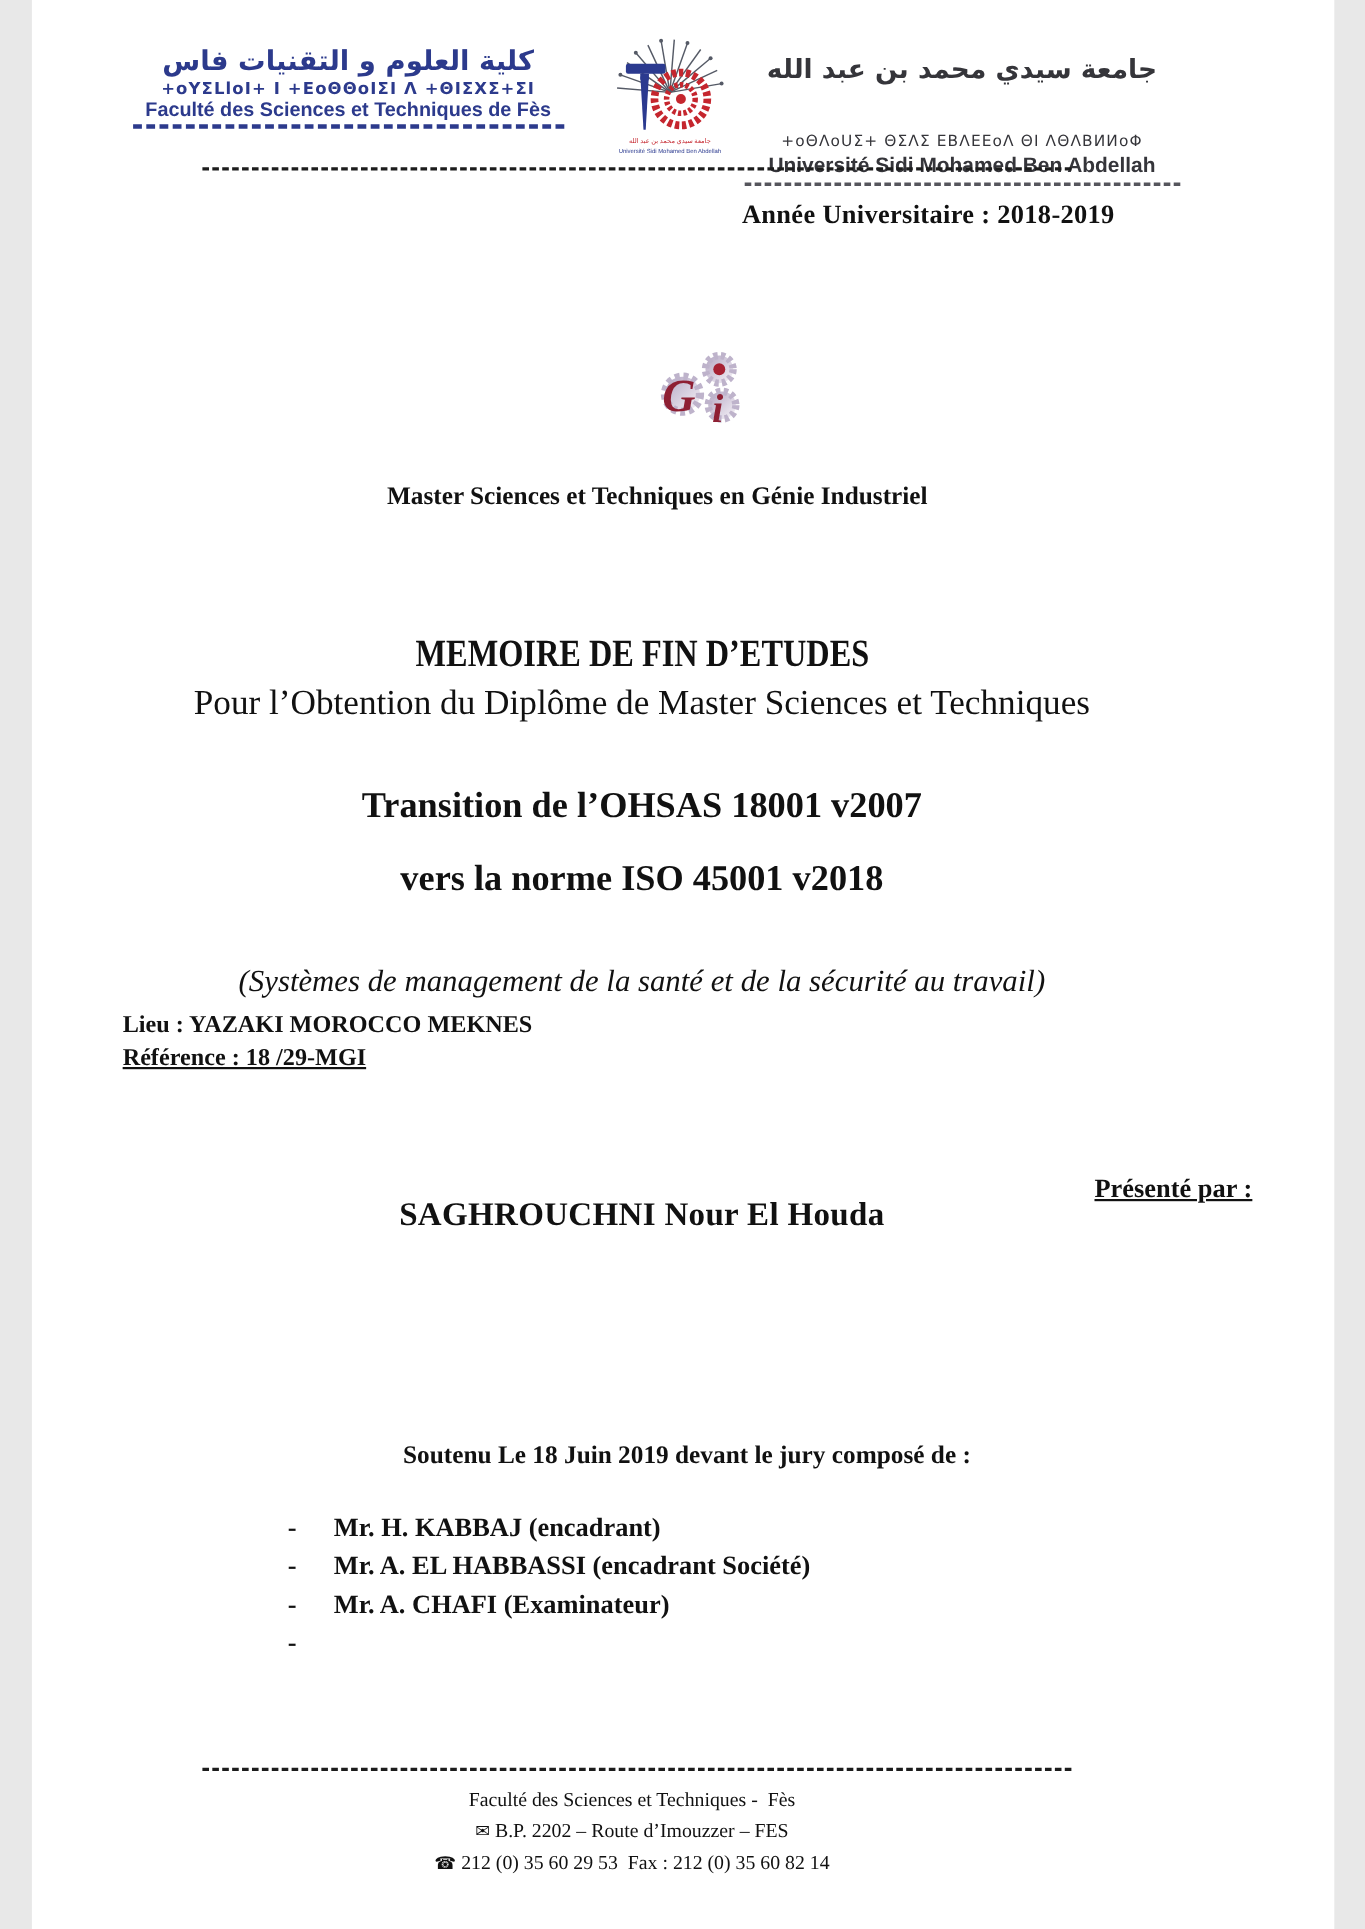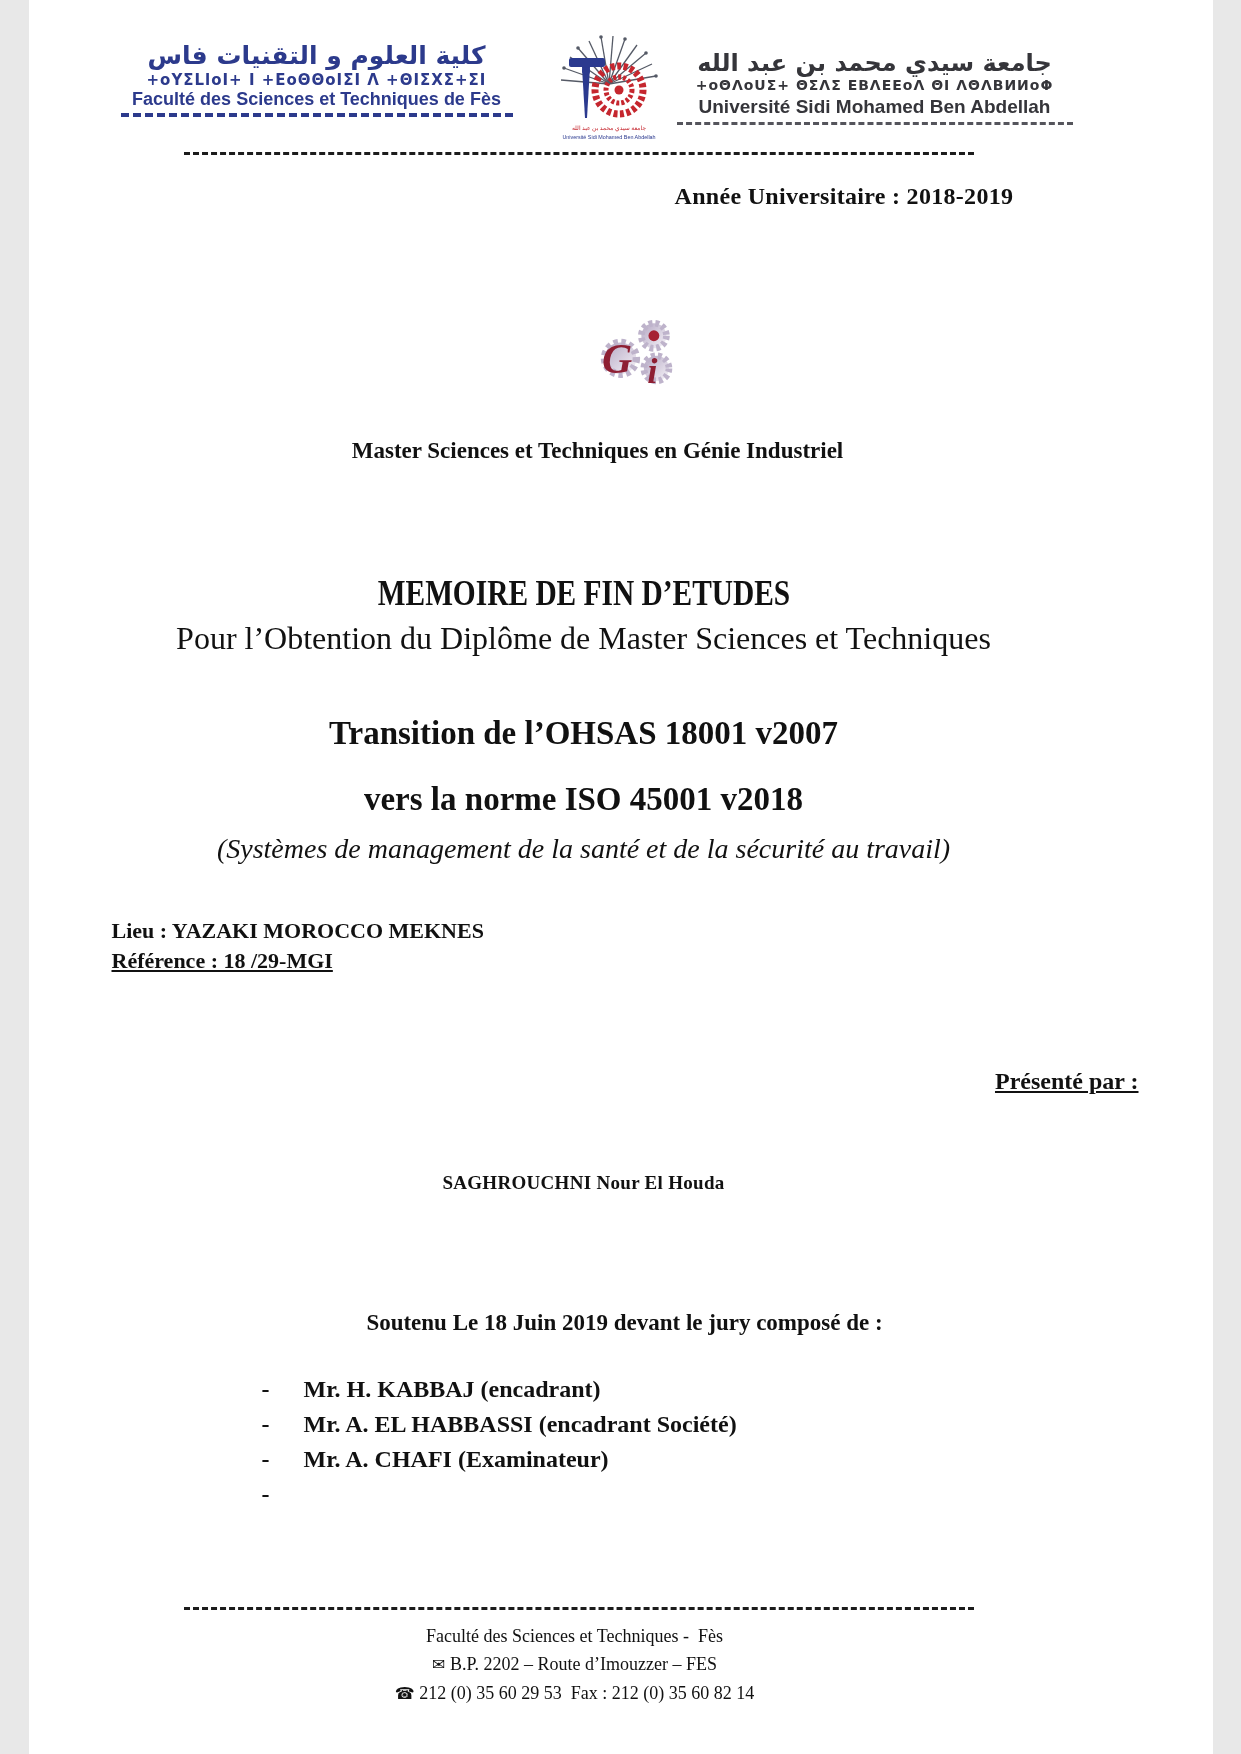--- a/index.html
+++ b/index.html
@@ -22,45 +22,45 @@
   .header-left .fr{font-family:"Liberation Sans",sans-serif;font-size:18px;font-weight:bold;line-height:1.2;}
   .header-left .dash{border-top:4px dashed #2c3a8c;margin-top:3px;}
 
   .header-emblem{position:absolute;top:22px;left:520px;width:120px;height:122px;}
 
   .header-right{
     position:absolute;top:50px;left:648px;width:396px;
     text-align:center;color:#35353a;
   }
   .header-right .ar{font-family:"DejaVu Sans",sans-serif;font-size:24px;font-weight:bold;line-height:1.1;}
-  .header-right .tif{font-family:"DejaVu Sans",sans-serif;font-size:14px;font-weight:bold;letter-spacing:1px;line-height:1.35;}
+  .header-right .tif{font-family:"DejaVu Sans",sans-serif;font-size:14px;font-weight:normal;letter-spacing:1px;line-height:1.35;margin-top:44px;}
   .header-right .fr{font-family:"Liberation Sans",sans-serif;font-size:19px;font-weight:bold;line-height:1.25;}
   .header-right .dash{border-top:3px dashed #55555c;margin-top:3px;}
 
   .top-sep{position:absolute;top:152px;left:155px;width:790px;border-top:3px dashed #1c1c1c;}
 
   .annee{position:absolute;top:183px;left:646px;font-size:24px;font-weight:bold;letter-spacing:.3px;}
 
   .gi-logo{position:absolute;top:313px;left:563px;width:92px;height:84px;}
 
   
   .cline{position:absolute;left:0;width:1110px;text-align:center;}
 
   .program{top:438px;font-size:23px;font-weight:bold;margin-left:14px;}
   .memoire-title{top:574px;font-size:35px;font-weight:bold;transform:scaleX(.84);}
   .memoire-sub{top:620px;font-size:32px;}
   .thesis1{top:715px;font-size:33px;font-weight:bold;}
   .thesis2{top:781px;font-size:33px;font-weight:bold;}
-  .thesis-sub{top:833px;font-size:28px;font-style:italic;}
+  .thesis-sub{top:877px;font-size:28px;font-style:italic;}
 
   .lieu{position:absolute;left:83px;top:918px;font-size:22px;font-weight:bold;}
   .reference{position:absolute;left:83px;top:948px;font-size:22px;font-weight:bold;text-decoration:underline;}
 
   .presente{top:1068px;font-size:24px;font-weight:bold;text-decoration:underline;text-align:right;}
-  .author{top:1172px;font-size:19px;font-weight:bold;letter-spacing:.3px;}
+  .author{top:1088px;font-size:30px;font-weight:bold;letter-spacing:.3px;}
   .soutenu{top:1310px;font-size:23px;font-weight:bold;margin-left:41px;}
 
   .jury{position:absolute;left:233px;top:1372px;font-size:24px;font-weight:bold;}
   .jury .row{display:flex;line-height:35px;}
   .jury .b{width:42px;}
 
   .foot-sep{position:absolute;top:1607px;left:155px;width:790px;border-top:3px dashed #1c1c1c;}
   .footer{position:absolute;top:1622px;left:151px;width:790px;text-align:center;font-size:18px;line-height:28px;}
   .ficon{font-family:"DejaVu Sans",sans-serif;font-size:16px;}
 </style>

